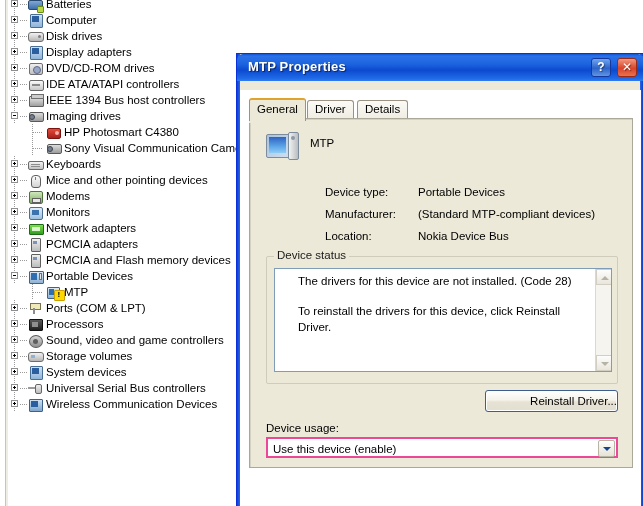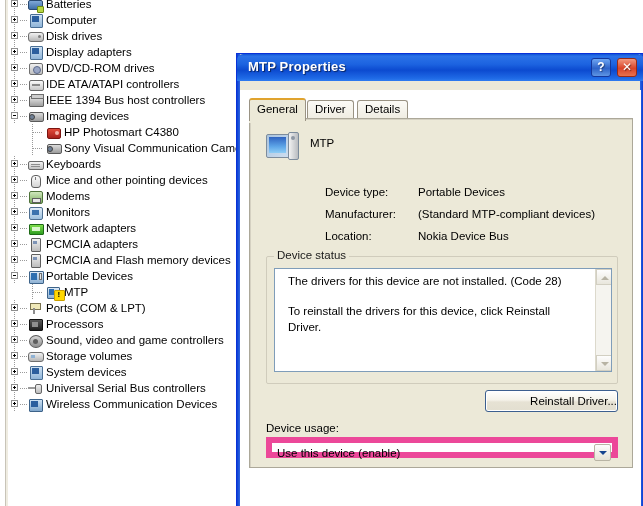--- a/index.html
+++ b/index.html
@@ -247,21 +247,21 @@
     position:absolute;left:7px;top:11px;width:338px;height:104px;
     background:#ffffff;
     border:1px solid #7f9db9;
     box-sizing:border-box;
     overflow:hidden;
   }
   .statusbox .txt{
     position:absolute;left:5px;top:4px;width:305px;
     font-size:11.5px;line-height:16px;color:#000;
   }
-  .statusbox .txt p{margin:0 0 14px 8px;}
+  .statusbox .txt p{margin:0 0 14px 18px;}
   .sbar{
     position:absolute;right:0;top:0;width:16px;height:102px;
     background:#f5f4ef;border-left:1px solid #dcd9cc;box-sizing:border-box;
   }
   .sbtn{
     position:absolute;left:0;width:16px;height:16px;
     background:linear-gradient(to bottom,#fdfdfd,#e8e6dc);
     border:1px solid #d2cfc2;box-sizing:border-box;
   }
   .sbtn.up{top:0;}
@@ -281,21 +281,21 @@
   }
   .reinstall{
     position:absolute;left:235px;top:271px;width:133px;height:22px;line-height:20px;
     border:1px solid #3c5f8f;
     box-shadow:inset 0 0 0 1px #ffffff;
   }
 
   .usagelbl{position:absolute;left:16px;top:303px;font-size:11.5px;}
   .combo{
     position:absolute;left:16px;top:318px;width:352px;height:21px;
-    background:#ffffff;border:6px solid #ec4899;box-sizing:border-box;
+    background:#ffffff;border:2px solid #ec4899;box-sizing:border-box;
   }
   .combo .val{position:absolute;left:5px;top:2px;font-size:11.5px;line-height:16px;}
   .combo .arrowbtn{
     position:absolute;right:1px;top:1px;width:17px;height:17px;
     background:linear-gradient(to bottom,#fdfdfd,#e6e3d6);
     border:1px solid #b8b4a4;box-sizing:border-box;border-radius:2px;
   }
   .combo .arrowbtn::after{
     content:"";position:absolute;left:4px;top:6px;width:0;height:0;
     border-left:4px solid transparent;border-right:4px solid transparent;
@@ -309,21 +309,21 @@
   <div class="leftrule"></div>
   <div class="leftrule2"></div>
   <div id="tree">
       <div class="row"><span class="ind"><span class="dotline"></span><span class="dotstub"></span><span class="plus expand"></span></span><span class="tico"><span class="ic ic-batt"></span></span><span class="tlabel">Batteries</span></div>
       <div class="row"><span class="ind"><span class="dotline"></span><span class="dotstub"></span><span class="plus expand"></span></span><span class="tico"><span class="ic ic-comp"></span></span><span class="tlabel">Computer</span></div>
       <div class="row"><span class="ind"><span class="dotline"></span><span class="dotstub"></span><span class="plus expand"></span></span><span class="tico"><span class="ic ic-disk"></span></span><span class="tlabel">Disk drives</span></div>
       <div class="row"><span class="ind"><span class="dotline"></span><span class="dotstub"></span><span class="plus expand"></span></span><span class="tico"><span class="ic ic-comp"></span></span><span class="tlabel">Display adapters</span></div>
       <div class="row"><span class="ind"><span class="dotline"></span><span class="dotstub"></span><span class="plus expand"></span></span><span class="tico"><span class="ic ic-dvd"></span></span><span class="tlabel">DVD/CD-ROM drives</span></div>
       <div class="row"><span class="ind"><span class="dotline"></span><span class="dotstub"></span><span class="plus expand"></span></span><span class="tico"><span class="ic ic-ide"></span></span><span class="tlabel">IDE ATA/ATAPI controllers</span></div>
       <div class="row"><span class="ind"><span class="dotline"></span><span class="dotstub"></span><span class="plus expand"></span></span><span class="tico"><span class="ic ic-ieee"></span></span><span class="tlabel">IEEE 1394 Bus host controllers</span></div>
-      <div class="row"><span class="ind"><span class="dotline"></span><span class="dotstub"></span><span class="plus"></span></span><span class="tico"><span class="ic ic-cam"></span></span><span class="tlabel">Imaging devices</span></div>
+      <div class="row"><span class="ind"><span class="dotline"></span><span class="dotstub"></span><span class="plus"></span></span><span class="tico"><span class="ic ic-cam"></span></span><span class="tlabel">Imaging drives</span></div>
       <div class="row"><span class="ind2"><span class="dotline2"></span><span class="dotstub2"></span></span><span class="tico"><span class="ic ic-hp"></span></span><span class="tlabel">HP Photosmart C4380</span></div>
       <div class="row"><span class="ind2"><span class="dotline2"></span><span class="dotstub2"></span></span><span class="tico"><span class="ic ic-cam"></span></span><span class="tlabel">Sony Visual Communication Came</span></div>
       <div class="row"><span class="ind"><span class="dotline"></span><span class="dotstub"></span><span class="plus expand"></span></span><span class="tico"><span class="ic ic-kbd"></span></span><span class="tlabel">Keyboards</span></div>
       <div class="row"><span class="ind"><span class="dotline"></span><span class="dotstub"></span><span class="plus expand"></span></span><span class="tico"><span class="ic ic-mouse"></span></span><span class="tlabel">Mice and other pointing devices</span></div>
       <div class="row"><span class="ind"><span class="dotline"></span><span class="dotstub"></span><span class="plus expand"></span></span><span class="tico"><span class="ic ic-modem"></span></span><span class="tlabel">Modems</span></div>
       <div class="row"><span class="ind"><span class="dotline"></span><span class="dotstub"></span><span class="plus expand"></span></span><span class="tico"><span class="ic ic-mon"></span></span><span class="tlabel">Monitors</span></div>
       <div class="row"><span class="ind"><span class="dotline"></span><span class="dotstub"></span><span class="plus expand"></span></span><span class="tico"><span class="ic ic-net"></span></span><span class="tlabel">Network adapters</span></div>
       <div class="row"><span class="ind"><span class="dotline"></span><span class="dotstub"></span><span class="plus expand"></span></span><span class="tico"><span class="ic ic-pcm"></span></span><span class="tlabel">PCMCIA adapters</span></div>
       <div class="row"><span class="ind"><span class="dotline"></span><span class="dotstub"></span><span class="plus expand"></span></span><span class="tico"><span class="ic ic-pcm"></span></span><span class="tlabel">PCMCIA and Flash memory devices</span></div>
       <div class="row"><span class="ind"><span class="dotline"></span><span class="dotstub"></span><span class="plus"></span></span><span class="tico"><span class="ic ic-port"></span></span><span class="tlabel">Portable Devices</span></div>

